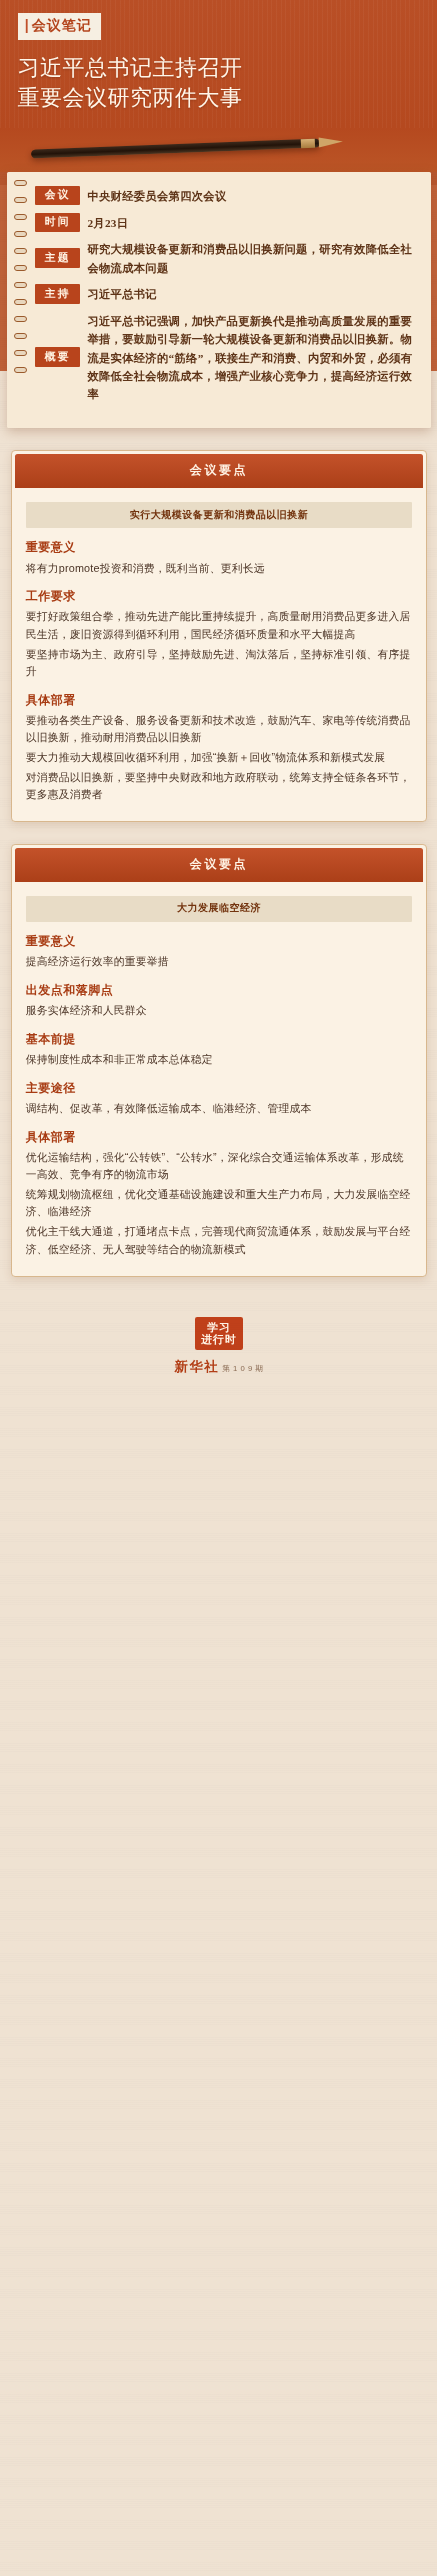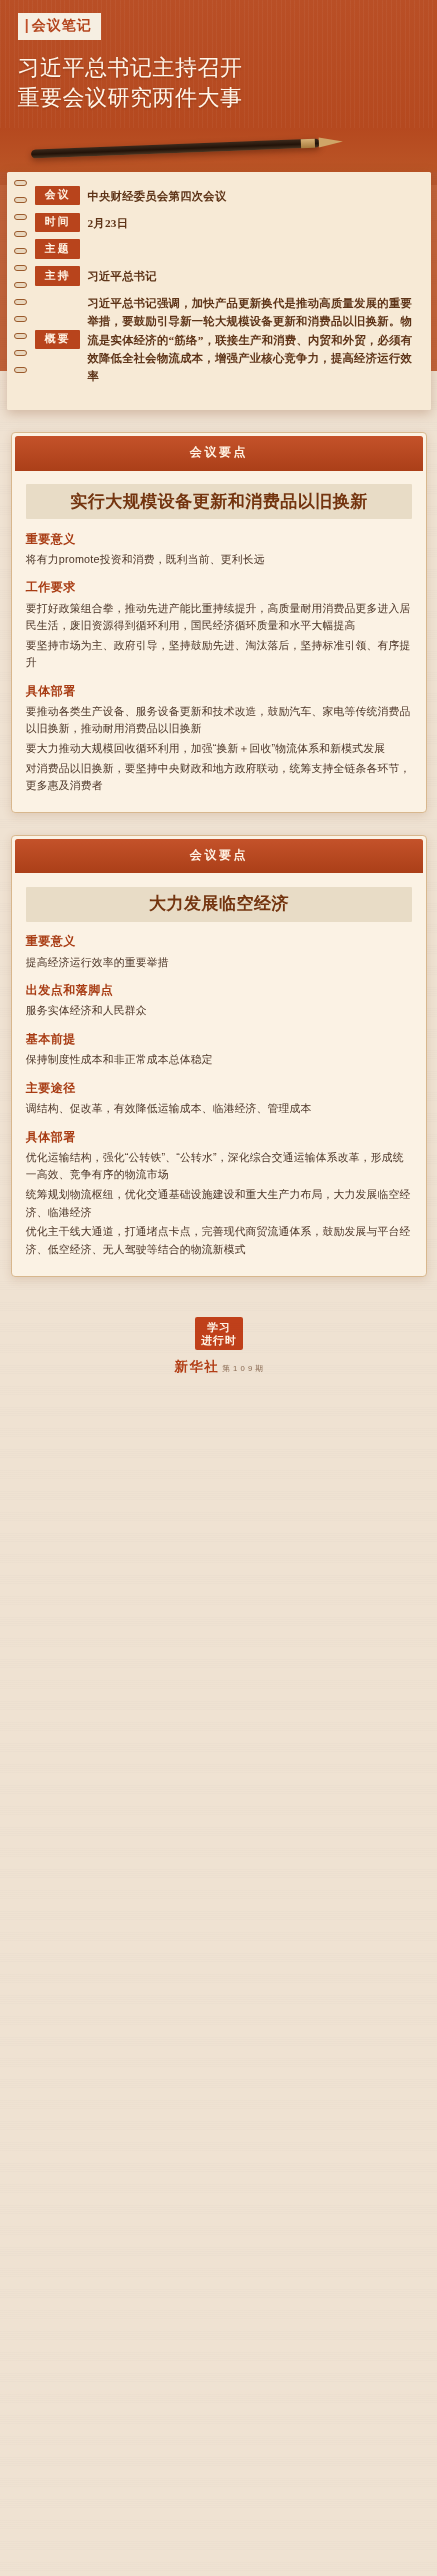--- a/index.html
+++ b/index.html
@@ -157,21 +157,21 @@
     letter-spacing: 2.6px;
     text-align: center;
     padding: 8.2px 0 9.3px 0;
     border-radius: 2.6px 2.6px 0 0;
     margin: 3.1px 3.1px 0 3.1px;
   }
   .card-sub {
     margin: 13.4px 13.4px 0 13.4px;
     background: #e8dcc6;
     color: #73340f;
-    font-size: 17px;
+    font-size: 10px;
     font-weight: bold;
     text-align: center;
     padding: 5.7px 4.1px 6.7px 4.1px;
     letter-spacing: 0.5px;
     border-radius: 1px;
   }
   .sec {
     margin: 11.3px 13.4px 0 13.4px;
   }
   .sec-h {
@@ -270,20 +270,21 @@
     <div class="info-row">
       <div class="info-label">会议</div>
       <div class="info-value handwrite">中央财经委员会第四次会议</div>
     </div>
     <div class="info-row">
       <div class="info-label">时间</div>
       <div class="info-value handwrite">2月23日</div>
     </div>
     <div class="info-row">
       <div class="info-label">主题</div>
+      <div class="info-value handwrite">研究大规模设备更新和消费品以旧换新问题，研究有效降低全社会物流成本问题</div>
     </div>
     <div class="info-row">
       <div class="info-label">主持</div>
       <div class="info-value handwrite">习近平总书记</div>
     </div>
     <div class="info-row">
       <div class="info-label">概要</div>
       <div class="info-value handwrite">习近平总书记强调，加快产品更新换代是推动高质量发展的重要举措，要鼓励引导新一轮大规模设备更新和消费品以旧换新。物流是实体经济的“筋络”，联接生产和消费、内贸和外贸，必须有效降低全社会物流成本，增强产业核心竞争力，提高经济运行效率</div>
     </div>
   </div>

